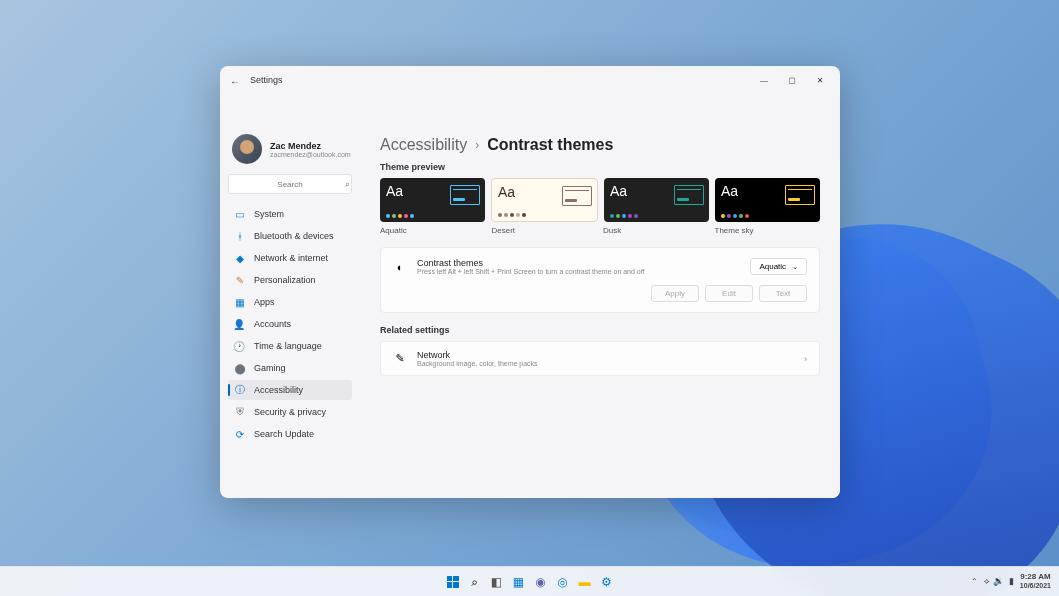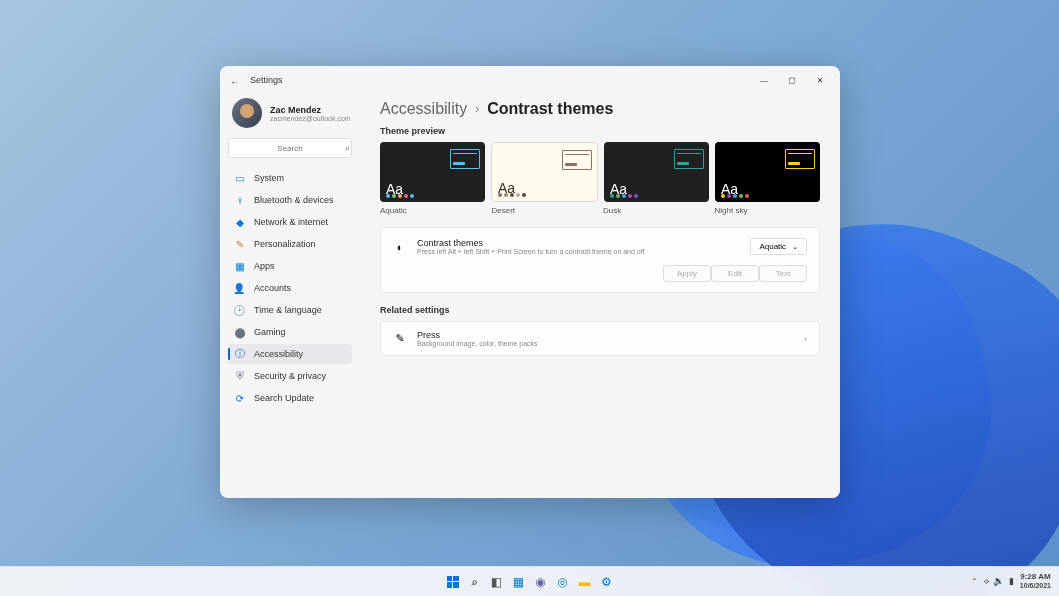--- a/index.html
+++ b/index.html
@@ -10,21 +10,21 @@
     .bloom-2 { width: 350px; height: 320px; right: 120px; bottom: 80px; transform: rotate(-15deg); background: linear-gradient(145deg, #60a5fa, #2563eb); }
     .bloom-3 { width: 300px; height: 280px; right: 200px; bottom: 120px; transform: rotate(45deg); background: linear-gradient(145deg, #93c5fd, #3b82f6); }
 
     .window { position: absolute; left: 220px; top: 66px; width: 620px; height: 432px; background: #f5f5f7; border-radius: 8px; box-shadow: 0 8px 40px rgba(0,0,0,0.25); display: flex; flex-direction: column; overflow: hidden; }
     .titlebar { height: 28px; display: flex; align-items: center; padding: 0 6px; font-size: 9px; color: #333; }
     .titlebar-back { width: 18px; text-align: center; font-size: 10px; cursor: pointer; }
     .titlebar-title { margin-left: 6px; }
     .titlebar-spacer { flex: 1; }
     .win-btn { width: 28px; height: 20px; display: flex; align-items: center; justify-content: center; font-size: 8px; cursor: pointer; }
 
-    .window-body { flex: 1; display: flex; overflow: hidden; }
+    .window-body { flex: 1; display: flex; overflow: hidden; margin-top: 36px; }
     .sidebar { width: 140px; padding: 0 8px 8px 8px; }
     .profile { display: flex; align-items: center; gap: 8px; padding: 4px 4px 10px 4px; }
     .avatar { width: 30px; height: 30px; border-radius: 50%; background: linear-gradient(135deg, #6b7280, #374151); flex-shrink: 0; position: relative; overflow: hidden; }
     .avatar::after { content: ""; position: absolute; width: 14px; height: 14px; background: #d4a574; border-radius: 50%; top: 6px; left: 8px; }
     .profile-name { font-size: 9px; font-weight: 600; color: #222; }
     .profile-email { font-size: 7px; color: #888; }
     .search-box { background: #fff; border: 1px solid #e0e0e0; border-radius: 3px; height: 20px; display: flex; align-items: center; padding: 0 6px; margin-bottom: 10px; }
     .search-box input { border: none; outline: none; font-size: 8px; flex: 1; background: transparent; text-align: center; }
     .search-box .sicon { font-size: 9px; color: #666; }
 
@@ -35,38 +35,38 @@
 
     .content { flex: 1; padding: 6px 20px 12px 20px; background: #f5f5f7; overflow-y: auto; }
     .breadcrumb { display: flex; align-items: center; gap: 8px; font-size: 16px; margin-bottom: 8px; }
     .bc-parent { color: #666; font-weight: 400; }
     .bc-sep { color: #888; font-size: 12px; }
     .bc-current { color: #222; font-weight: 600; }
     .page-desc { font-size: 8px; color: #666; margin-bottom: 14px; }
 
     .section-label { font-size: 9px; font-weight: 600; color: #333; margin-bottom: 6px; }
     .theme-grid { display: flex; gap: 6px; margin-bottom: 4px; }
-    .theme-card { flex: 1; height: 60px; border-radius: 4px; padding: 6px; position: relative; display: flex; align-items: flex-end; gap: 4px; }
+    .theme-card { flex: 1; height: 44px; border-radius: 4px; padding: 6px; position: relative; display: flex; align-items: flex-start; gap: 4px; }
     .theme-aa { font-size: 14px; font-weight: 400; line-height: 1; }
     .theme-dots { position: absolute; bottom: 4px; left: 6px; display: flex; gap: 2px; }
     .dot { width: 4px; height: 4px; border-radius: 50%; }
     .theme-window { position: absolute; right: 5px; top: 7px; width: 30px; height: 20px; border: 1px solid currentColor; border-radius: 1px; }
     .theme-window::before { content: ""; position: absolute; top: 3px; left: 2px; right: 2px; height: 1px; background: currentColor; }
     .theme-window::after { content: ""; position: absolute; bottom: 3px; left: 2px; width: 12px; height: 3px; background: currentColor; border-radius: 1px; }
     .theme-labels { display: flex; gap: 6px; margin-bottom: 12px; }
     .theme-label { flex: 1; font-size: 8px; color: #555; }
 
     .card { background: #fdfdfd; border: 1px solid #eaeaea; border-radius: 4px; padding: 10px 12px; margin-bottom: 12px; }
     .card-row1 { display: flex; align-items: center; gap: 10px; }
     .card-icon { width: 14px; height: 14px; display: flex; align-items: center; justify-content: center; font-size: 11px; }
     .card-text { flex: 1; }
     .card-title { font-size: 9px; color: #222; }
     .card-sub { font-size: 7px; color: #888; }
     .dropdown { border: 1px solid #ddd; background: #fff; border-radius: 3px; padding: 3px 8px; font-size: 8px; display: flex; align-items: center; gap: 6px; cursor: pointer; }
-    .card-row2 { display: flex; justify-content: flex-end; margin-top: 10px; }
+    .card-row2 { display: flex; justify-content: flex-end; gap: 6px; margin-top: 10px; }
     .btn { border: 1px solid #ddd; background: #fbfbfb; border-radius: 3px; padding: 3px 0; font-size: 8px; color: #aaa; width: 48px; text-align: center; cursor: pointer; }
 
     .link-card { background: #fdfdfd; border: 1px solid #eaeaea; border-radius: 4px; padding: 8px 12px; display: flex; align-items: center; gap: 10px; cursor: pointer; }
     .link-chevron { color: #888; font-size: 9px; }
 
     .taskbar { position: absolute; left: 0; right: 0; bottom: 0; height: 30px; background: rgba(245,247,250,0.92); backdrop-filter: blur(8px); display: flex; align-items: center; justify-content: center; border-top: 1px solid rgba(0,0,0,0.05); }
     .task-center { display: flex; gap: 4px; align-items: center; }
     .task-icon { width: 18px; height: 18px; display: flex; align-items: center; justify-content: center; font-size: 12px; cursor: pointer; border-radius: 3px; }
     .tray { position: absolute; right: 8px; display: flex; align-items: center; gap: 6px; font-size: 8px; color: #444; }
     .tray-icons { display: flex; gap: 4px; font-size: 9px; }
@@ -207,21 +207,21 @@
               <span class="dot" style="background:#42a5f5"></span>
               <span class="dot" style="background:#66bb6a"></span>
               <span class="dot" style="background:#ef5350"></span>
           </div>
         </div>
       </div>
       <div class="theme-labels">
         <div class="theme-label">Aquatic</div>
         <div class="theme-label">Desert</div>
         <div class="theme-label">Dusk</div>
-        <div class="theme-label">Night sky</div>
+        <div class="theme-label">Theme sky</div>
       </div>
 
       <div class="card">
         <div class="card-row1">
           <div class="card-icon">◐</div>
           <div class="card-text">
             <div class="card-title">Contrast themes</div>
             <div class="card-sub">Press left Alt + left Shift + Print Screen to turn a contrast theme on and off</div>
           </div>
           <div class="dropdown">
@@ -233,21 +233,21 @@
           <div class="btn">Apply</div>
           <div class="btn">Edit</div>
           <div class="btn">Text</div>
         </div>
       </div>
 
       <div class="section-label">Related settings</div>
       <div class="link-card">
         <div class="card-icon">✎</div>
         <div class="card-text">
-          <div class="card-title">Press</div>
+          <div class="card-title">Network</div>
           <div class="card-sub">Background image, color, theme packs</div>
         </div>
         <div class="link-chevron">›</div>
       </div>
     </div>
   </div>
 </div>
 
 <div class="taskbar">
   <div class="task-center">

